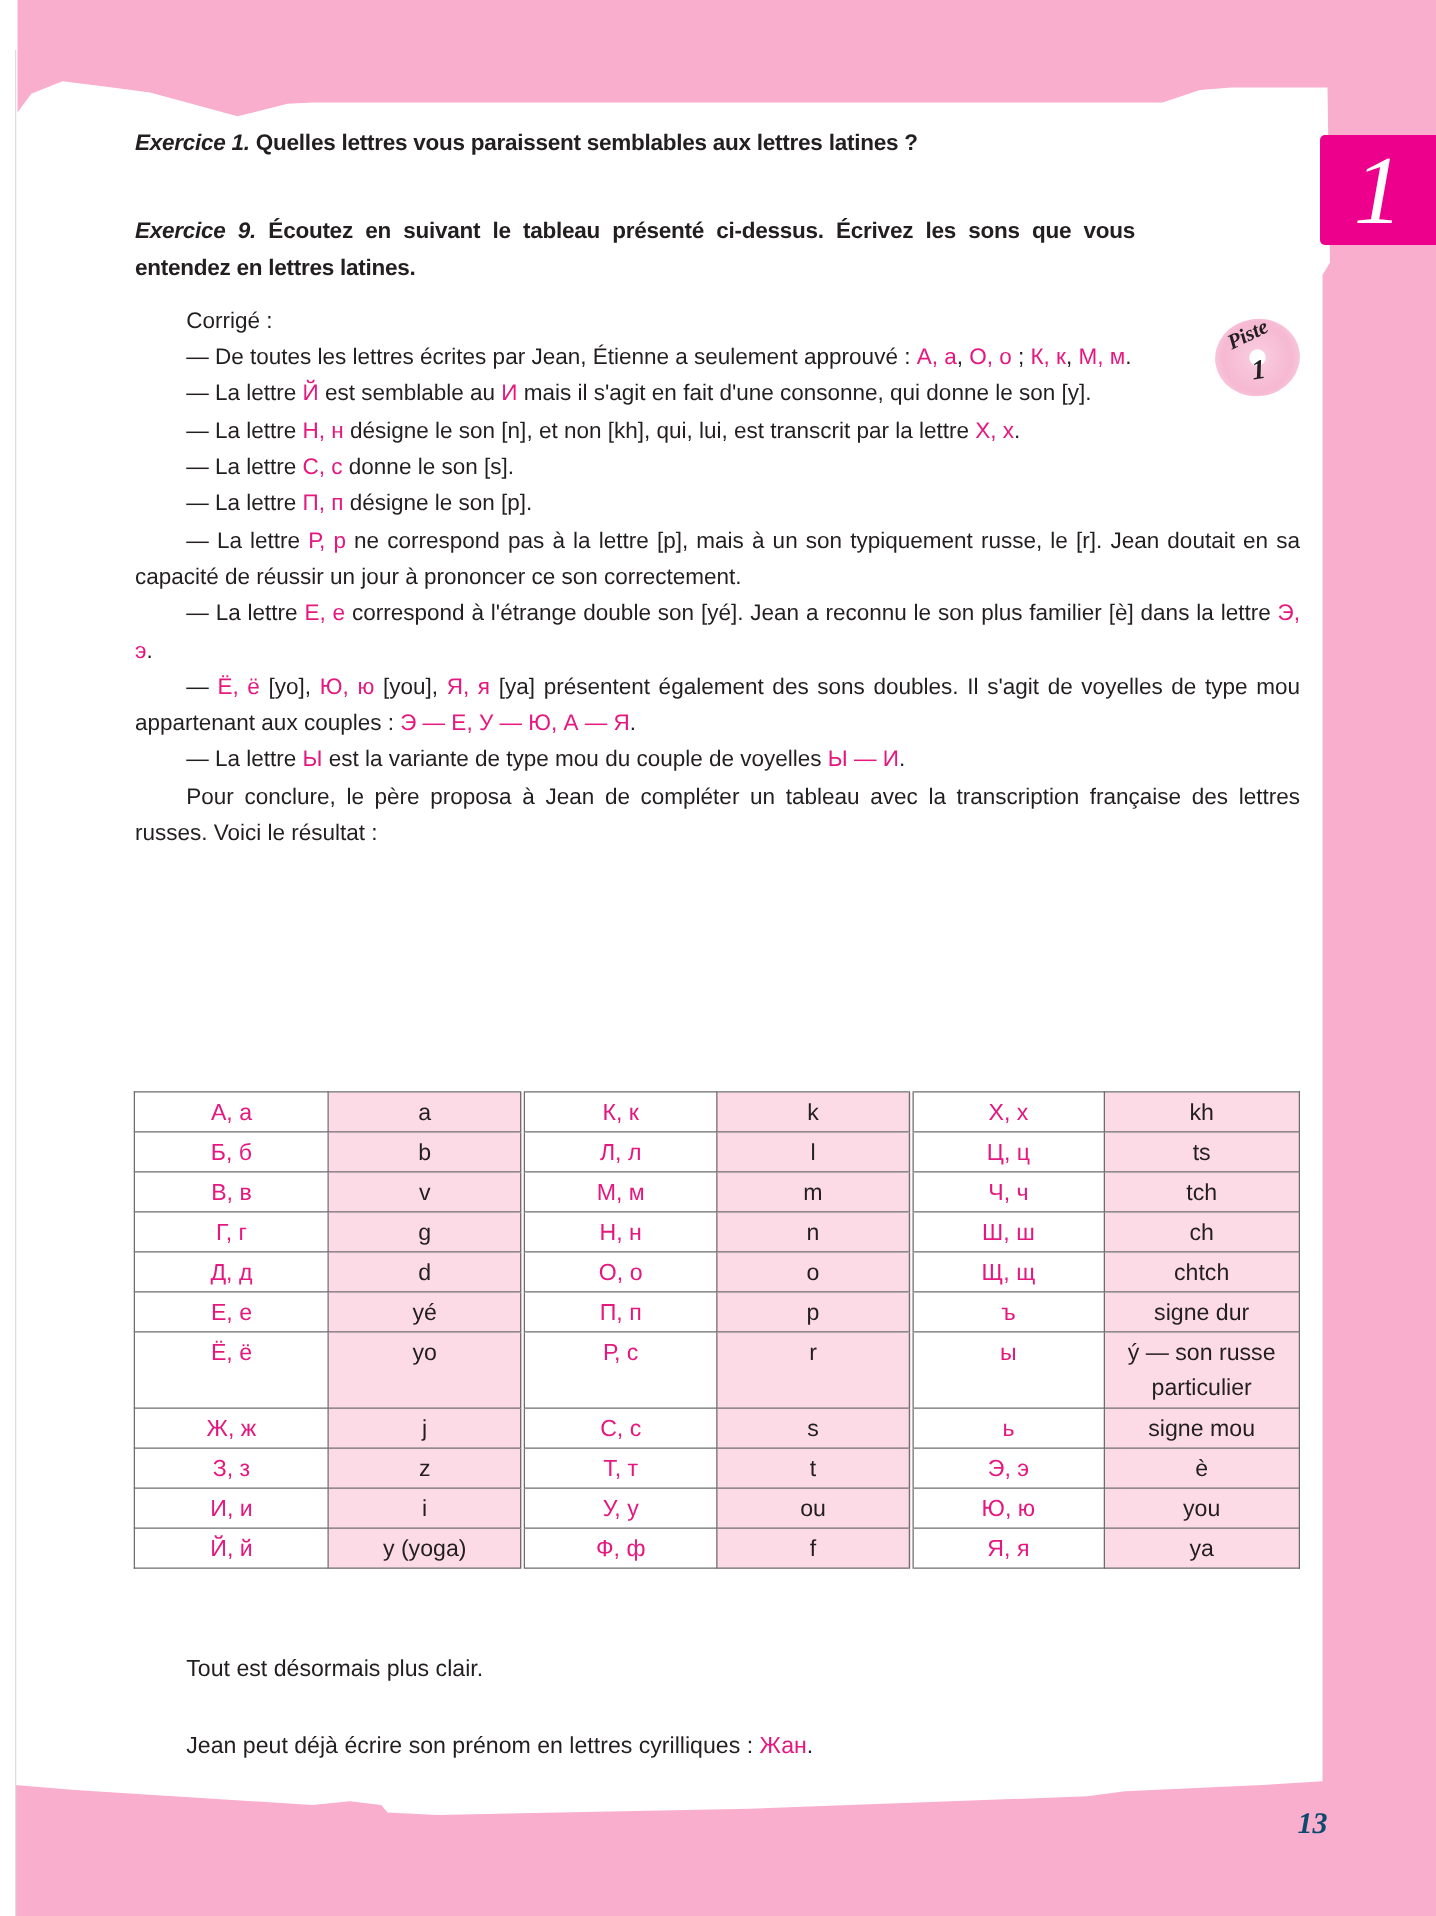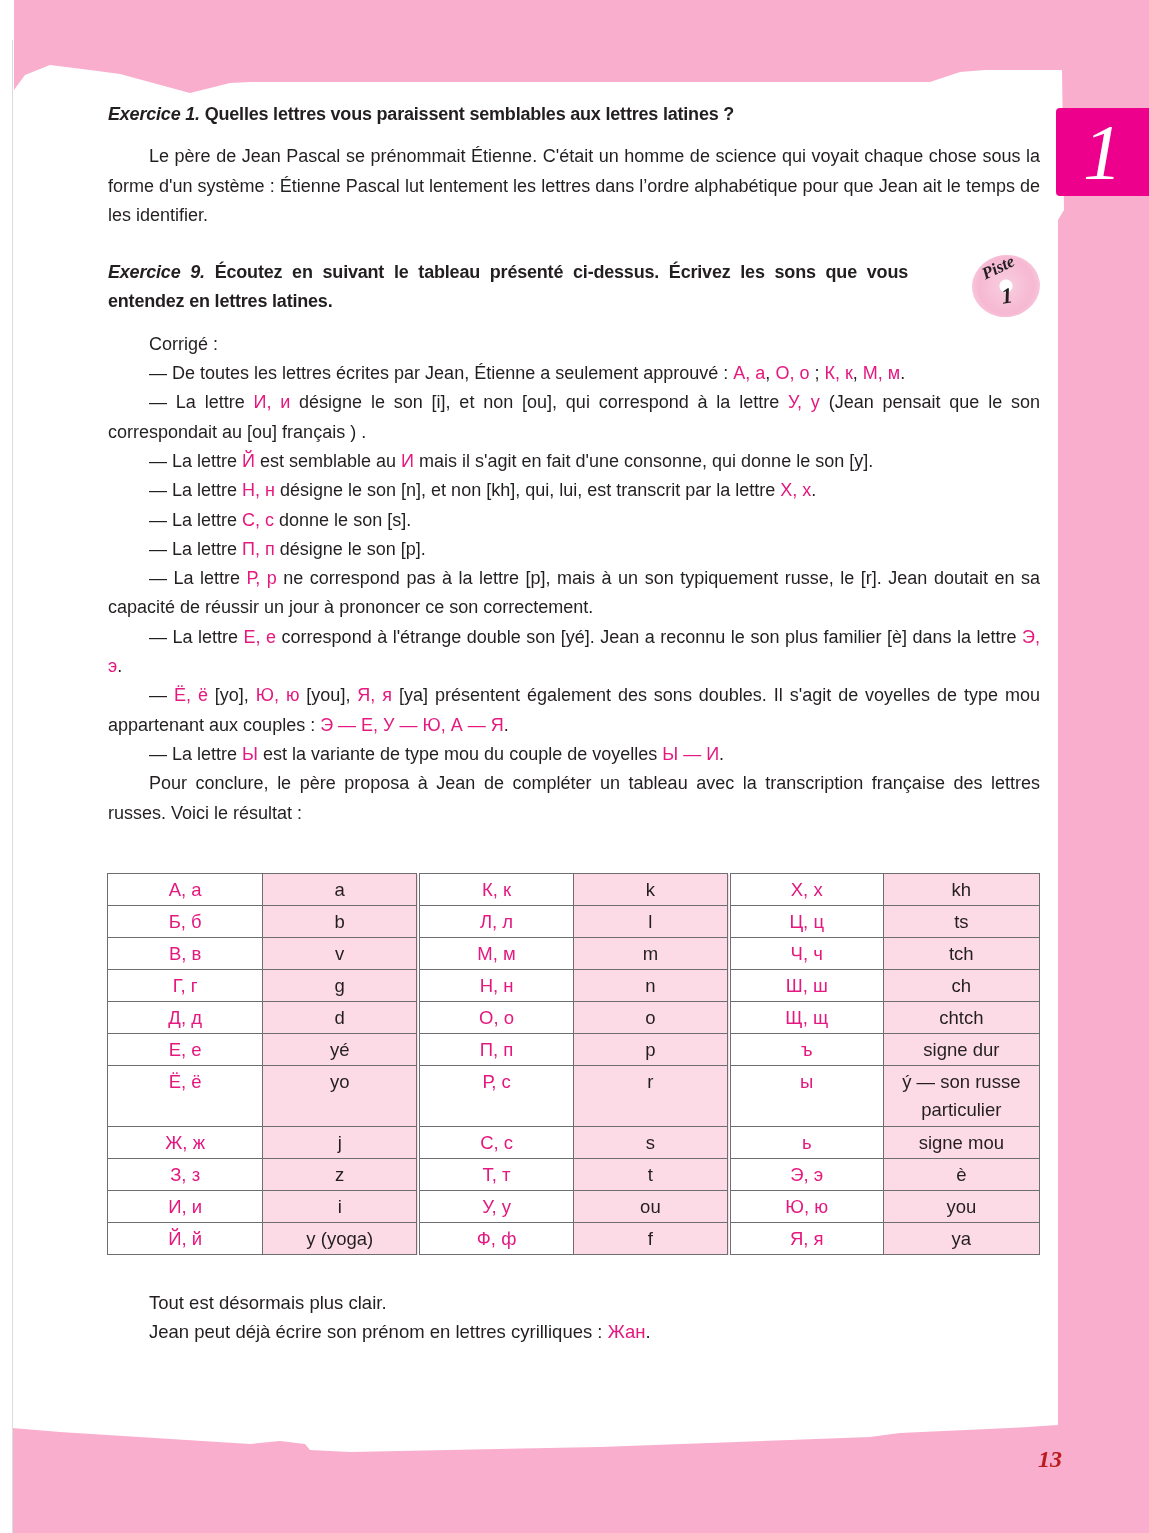--- a/index.html
+++ b/index.html
@@ -40,50 +40,48 @@
     position: absolute; left: 107px; top: 873px; width: 933px;
     border-collapse: collapse; font-size: 18.5px; table-layout: fixed;
   }
   table.alpha td { border: 1.5px solid #6d6e71; text-align: center; vertical-align: top; padding: 2px 4px 1px; height: 27px; line-height: 28px; }
   table.alpha td.l { color: #e4187f; background: #fff; }
   table.alpha td.t { background: #fddbe6; color: #231f20; }
   table.alpha td.sep { border-right: 4px double #6d6e71; }
   table.alpha tr.tall td { height: 57px; }
 
   .closing { position: absolute; left: 108px; top: 1288px; font-size: 18.5px; line-height: 29.3px; }
-  .closing p { text-indent: 41px; }
+  .closing p { text-indent: 41px; margin-top: 32px; }
 
-  .page-num { position: absolute; left: 1038px; top: 1446px; font-family: "Liberation Serif", serif; font-style: italic; font-weight: bold; font-size: 24px; color: #b91c1c; }
+  .page-num { position: absolute; left: 1038px; top: 1446px; font-family: "Liberation Serif", serif; font-style: italic; font-weight: bold; font-size: 24px; color: #0c4a6e; }
 </style>
 </head>
 <body>
 
 <svg class="bg-shape" viewBox="0 0 1149 1533" preserveAspectRatio="none">
   <path fill="#f9aecd" d="M14,0 H1149 V1533 H12 V1428 L60,1432 L250,1444 L280,1441 L305,1444 L310,1450 L350,1452 L600,1447 L870,1437 L900,1433 L1010,1428 L1058,1425 V220 L1064,210 L1062,70 H985 L960,72 L930,82 L250,82 L230,83 L190,93 L120,74 L90,70 L50,65 L25,75 L14,90 Z"></path>
 </svg>
 <div class="left-line"></div>
 
 <div class="chapter-tab">1</div>
 
 <div class="disc">
   <span class="piste">Piste</span>
   <span class="num">1</span>
 </div>
 
 <div class="content">
   <p class="ex-title"><span class="ex-label">Exercice 1.</span><span> Quelles lettres vous paraissent semblables aux lettres latines ?</span></p>
   <div class="gap-2"></div>
-  <p class="ind">Le père de Jean Pascal se prénommait Étienne. C'était un homme de science qui voyait chaque chose sous la forme d'un système : Étienne Pascal lut lentement les lettres dans l’ordre alphabétique pour que Jean ait le temps de les identifier.</p>
   <div class="gap-1" style="height:28px"></div>
   <p class="ex-title ex2"><span class="ex-label">Exercice 9.</span><span> Écoutez en suivant le tableau présenté ci-dessus. Écrivez les sons que vous entendez en lettres latines.</span></p>
   <div class="gap-2"></div>
   <p class="ind">Corrigé :</p>
   <div id="answer-lines">
       <p class="ind"><span>— De toutes les lettres écrites par Jean, Étienne a seulement approuvé : </span><span class="cy">А, а</span><span>, </span><span class="cy">О, о</span><span> ; </span><span class="cy">К, к</span><span>, </span><span class="cy">М, м</span><span>.</span></p>
-      <p class="ind"><span>— La lettre </span><span class="cy">И, и</span><span> désigne le son [i], et non [ou], qui correspond à la lettre </span><span class="cy">У, у</span><span> (Jean pensait que le son correspondait au [ou] français ) .</span></p>
       <p class="ind"><span>— La lettre </span><span class="cy">Й</span><span> est semblable au </span><span class="cy">И</span><span> mais il s'agit en fait d'une consonne, qui donne le son [y].</span></p>
       <p class="ind"><span>— La lettre </span><span class="cy">Н, н</span><span> désigne le son [n], et non [kh], qui, lui, est transcrit par la lettre </span><span class="cy">Х, х</span><span>.</span></p>
       <p class="ind"><span>— La lettre </span><span class="cy">С, с</span><span> donne le son [s].</span></p>
       <p class="ind"><span>— La lettre </span><span class="cy">П, п</span><span> désigne le son [p].</span></p>
       <p class="ind"><span>— La lettre </span><span class="cy">Р, р</span><span> ne correspond pas à la lettre [p], mais à un son typiquement russe, le [r]. Jean doutait en sa capacité de réussir un jour à prononcer ce son correctement.</span></p>
       <p class="ind"><span>— La lettre </span><span class="cy">Е, е</span><span> correspond à l'étrange double son [yé]. Jean a reconnu le son plus familier [è] dans la lettre </span><span class="cy">Э, э</span><span>.</span></p>
       <p class="ind"><span>— </span><span class="cy">Ё, ё</span><span> [yo], </span><span class="cy">Ю, ю</span><span> [you], </span><span class="cy">Я, я</span><span> [ya] présentent également des sons doubles. Il s'agit de voyelles de type mou appartenant aux couples : </span><span class="cy">Э — Е, У — Ю, А — Я</span><span>.</span></p>
       <p class="ind"><span>— La lettre </span><span class="cy">Ы</span><span> est la variante de type mou du couple de voyelles </span><span class="cy">Ы — И</span><span>.</span></p>
       <p class="ind"><span>Pour conclure, le père proposa à Jean de compléter un tableau avec la transcription française des lettres russes. Voici le résultat :</span></p>
     </div>

